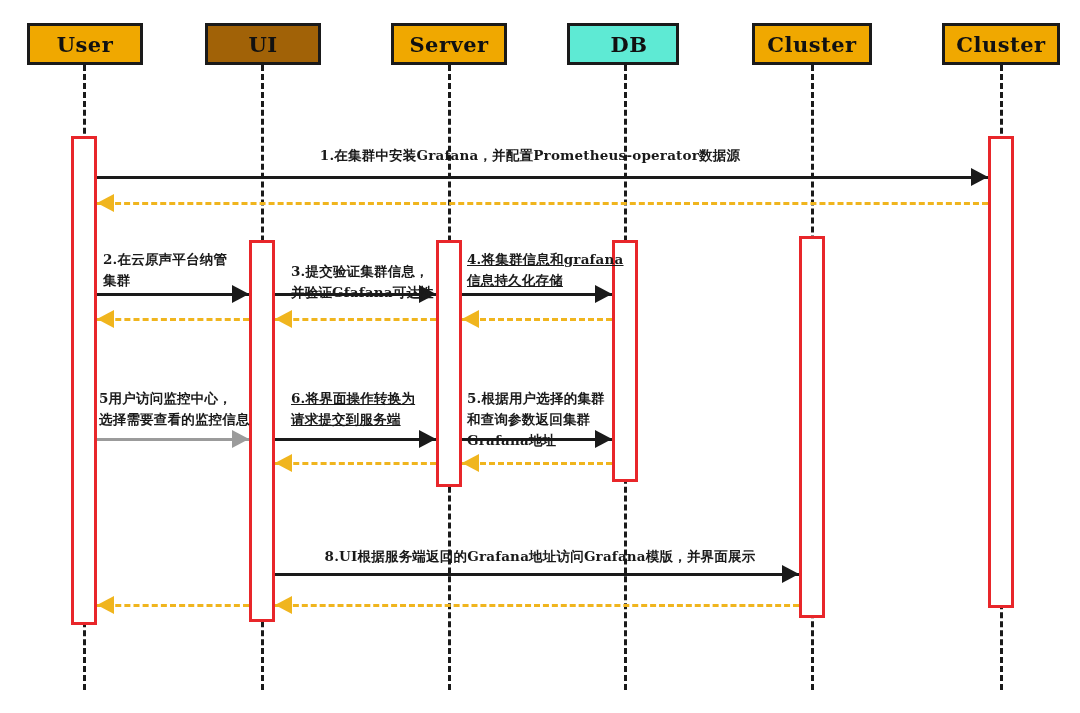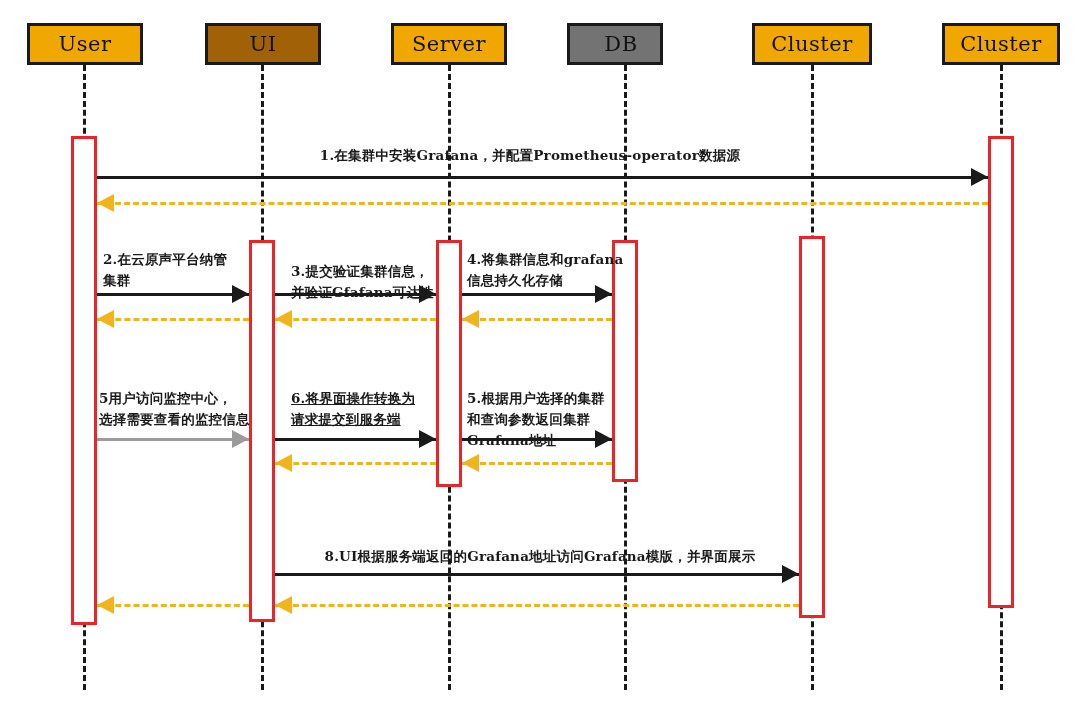--- a/index.html
+++ b/index.html
@@ -22,21 +22,21 @@
     height:42px;
     border:3px solid #1a1a1a;
     background:#F0A800;
     display:flex;
     align-items:center;
     justify-content:center;
   }
   .participant .plabel{
     font-family:"DejaVu Serif","Liberation Serif",serif;
     font-size:21px;
-    font-weight:400;
+    font-weight:700;
     color:#111111;
     letter-spacing:0.5px;
     line-height:1;
     white-space:nowrap;
   }
   
   .lifeline{
     position:absolute;
     width:0;
     border-left:3px dashed #1a1a1a;
@@ -143,21 +143,21 @@
       <div class="msglabel" style="left: 291px; top: 249px; width: 155px; margin-top: 12px;">3.提交验证集群信息，
 并验证Gfafana可达性</div>
       <div class="msg dashed" style="left: 275px; top: 318px; width: 161px;">
         <div class="line" style="width: 161px;"></div>
         <div class="head" style="left: 0px;"></div>
       </div>
       <div class="msg solid" style="left: 462px; top: 293px; width: 150px;">
         <div class="line" style="width: 150px;"></div>
         <div class="head" style="left: 133px;"></div>
       </div>
-      <div class="msglabel" style="left: 467px; top: 249px; width: 160px;">4.将集群信息和grafana
+      <div class="msglabel" style="left: 467px; top: 249px; width: 160px; text-decoration: underline;">4.将集群信息和grafana
 信息持久化存储</div>
       <div class="msg dashed" style="left: 462px; top: 318px; width: 150px;">
         <div class="line" style="width: 150px;"></div>
         <div class="head" style="left: 0px;"></div>
       </div>
       <div class="msg solid gray" style="left: 97px; top: 438px; width: 152px;">
         <div class="line" style="width: 152px;"></div>
         <div class="head" style="left: 135px;"></div>
       </div>
       <div class="msglabel" style="left: 99px; top: 388px; width: 170px;">5用户访问监控中心，
@@ -200,21 +200,21 @@
   <div id="participants-layer">
       <div class="participant" style="left: 27px; top: 23px; width: 116px; background: rgb(240, 168, 0); border-color: rgb(26, 26, 26);">
         <span class="plabel">User</span>
       </div>
       <div class="participant" style="left: 205px; top: 23px; width: 116px; background: #a16207; border-color: rgb(26, 26, 26);">
         <span class="plabel">UI</span>
       </div>
       <div class="participant" style="left: 391px; top: 23px; width: 116px; background: rgb(240, 168, 0); border-color: rgb(26, 26, 26);">
         <span class="plabel">Server</span>
       </div>
-      <div class="participant" style="left: 567px; top: 23px; width: 96px; background: #737373; border-color: rgb(26, 26, 26); padding-left: 12px;">
+      <div class="participant" style="left: 567px; top: 23px; width: 112px; background: #5eead4; border-color: rgb(26, 26, 26); padding-left: 12px;">
         <span class="plabel">DB</span>
       </div>
       <div class="participant" style="left: 752px; top: 23px; width: 120px; background: rgb(240, 168, 0); border-color: rgb(26, 26, 26);">
         <span class="plabel">Cluster</span>
       </div>
       <div class="participant" style="left: 942px; top: 23px; width: 118px; background: rgb(240, 168, 0); border-color: rgb(26, 26, 26);">
         <span class="plabel">Cluster</span>
       </div>
     </div>
 </div>

